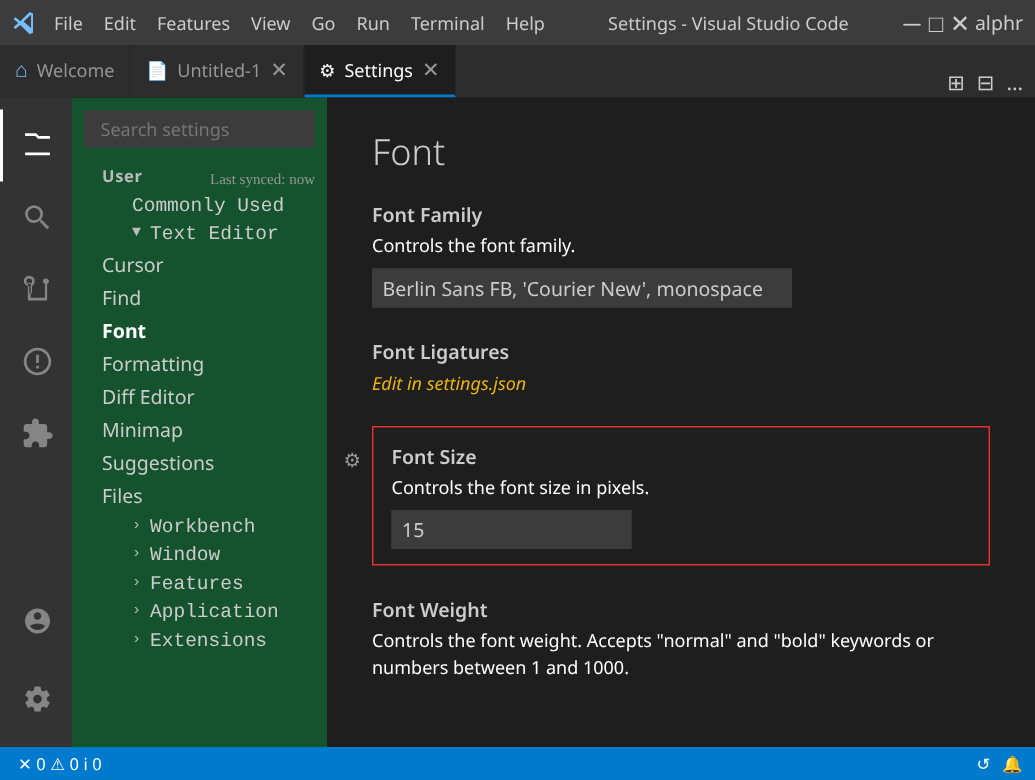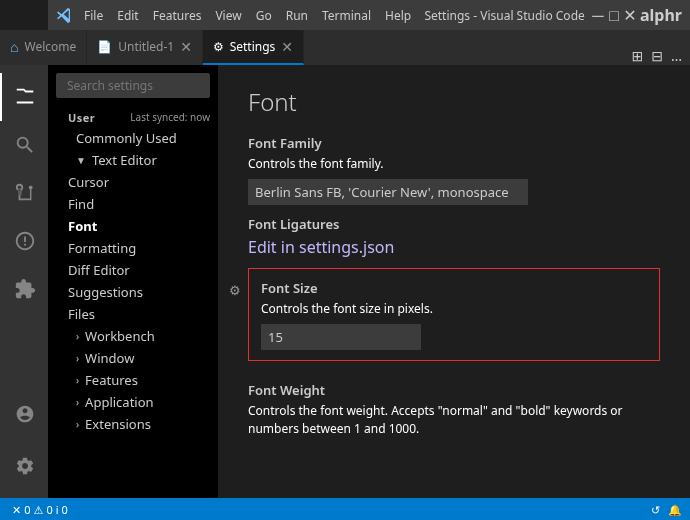--- a/index.html
+++ b/index.html
@@ -15,21 +15,20 @@
 
     
     .title-bar {
       height: 30px;
       background: #3c3c3c;
       display: flex;
       align-items: center;
       padding: 0 8px;
       gap: 6px;
       flex-shrink: 0;
-      margin-left: 48px;
     }
     .title-bar-menu {
       display: flex;
       gap: 2px;
     }
     .title-bar-menu-item {
       color: #cccccc;
       font-size: 12px;
       padding: 2px 6px;
       cursor: pointer;
@@ -50,23 +49,23 @@
       width: 12px;
       height: 12px;
       font-size: 16px;
       color: #cccccc;
       cursor: pointer;
       display: flex;
       align-items: center;
       justify-content: center;
     }
     .alphr-logo {
-      font-size: 16px;
-      color: #cccccc;
-      font-weight: bold;
+      font-size: 13px;
+      color: #cccccc;
+      font-weight: normal;
     }
 
     
     .tab-bar {
       height: 35px;
       background: #2d2d2d;
       display: flex;
       align-items: flex-end;
       flex-shrink: 0;
     }
@@ -131,21 +130,21 @@
     .activity-bottom {
       display: flex;
       flex-direction: column;
       align-items: center;
       gap: 4px;
     }
 
     
     .sidebar {
       width: 170px;
-      background: #000000;
+      background: #14532d;
       flex-shrink: 0;
       overflow-y: auto;
       padding: 0;
     }
     .search-box {
       margin: 8px;
       height: 25px;
       background: #3c3c3c;
       border: 1px solid #3c3c3c;
       display: flex;
@@ -167,46 +166,47 @@
       padding: 2px 8px 2px 20px;
       font-size: 13px;
       color: #cccccc;
       cursor: pointer;
       display: flex;
       align-items: center;
       gap: 4px;
     }
     .sidebar-item.bold { font-weight: bold; color: #ffffff; }
     .sidebar-item .arrow { font-size: 10px; color: #bbbbbb; margin-right: 2px; }
-    .sidebar-item.indent1 { padding-left: 28px; }
+    .sidebar-item.indent1 { padding-left: 40px; font-family: Liberation Mono, monospace; }
     .sidebar-item.indent2 { }
     .last-synced {
       font-size: 11px;
       color: #969696;
       text-align: right;
       padding: 4px 8px;
+      font-family: Liberation Serif, serif;
     }
 
     
     .content-area {
       flex: 1;
       background: #1e1e1e;
       overflow-y: auto;
       padding: 20px 30px;
     }
 
     
     .section-title {
       font-size: 24px;
       font-weight: 300;
       color: #cccccc;
       margin-bottom: 16px;
     }
     .setting-group {
-      margin-bottom: 10px;
+      margin-bottom: 20px;
     }
     .setting-label {
       font-size: 13px;
       font-weight: 600;
       color: #cccccc;
       margin-bottom: 3px;
     }
     .setting-desc {
       font-size: 12px;
       color: #ffffff;
@@ -217,24 +217,25 @@
       background: #3c3c3c;
       border: 1px solid #3c3c3c;
       color: #cccccc;
       font-size: 13px;
       padding: 3px 6px;
       width: 280px;
       font-family: inherit;
       outline: none;
     }
     .link-text {
-      font-size: 16px;
-      color: #c4b5fd;
+      font-size: 12px;
+      color: #eab308;
       cursor: pointer;
       text-decoration: none;
+      font-style: italic;
     }
     .setting-row-highlighted {
       border: 1.5px solid #e03030;
       padding: 10px 12px;
       margin-bottom: 20px;
       position: relative;
       background: #1e1e1e;
     }
     .setting-row-highlighted .gear-icon {
       position: absolute;
@@ -272,21 +273,21 @@
     .status-right { margin-left: auto; display: flex; align-items: center; gap: 8px; }
     .status-item { display: flex; align-items: center; gap: 3px; cursor: pointer; padding: 0 4px; }
 
     
     ::-webkit-scrollbar { width: 8px; }
     ::-webkit-scrollbar-track { background: #1e1e1e; }
     ::-webkit-scrollbar-thumb { background: #424242; border-radius: 4px; }
 
     .sidebar-user-row {
       display: flex;
-      align-items: flex-start;
+      align-items: flex-end;
       justify-content: space-between;
       padding: 4px 8px 2px 20px;
     }
     .user-label {
       font-size: 11px;
       font-weight: 700;
       color: #bbbbbb;
       letter-spacing: 0.04em;
     }
   </style>
@@ -412,20 +413,23 @@
     <div class="sidebar-item indent2 bold">
       <span>Font</span>
     </div>
     <div class="sidebar-item indent2">
       <span>Formatting</span>
     </div>
     <div class="sidebar-item indent2">
       <span>Diff Editor</span>
     </div>
     <div class="sidebar-item indent2">
+      <span>Minimap</span>
+    </div>
+    <div class="sidebar-item indent2">
       <span>Suggestions</span>
     </div>
     <div class="sidebar-item indent2">
       <span>Files</span>
     </div>
     <div class="sidebar-item indent1">
       <span class="arrow">›</span>
       <span>Workbench</span>
     </div>
     <div class="sidebar-item indent1">

